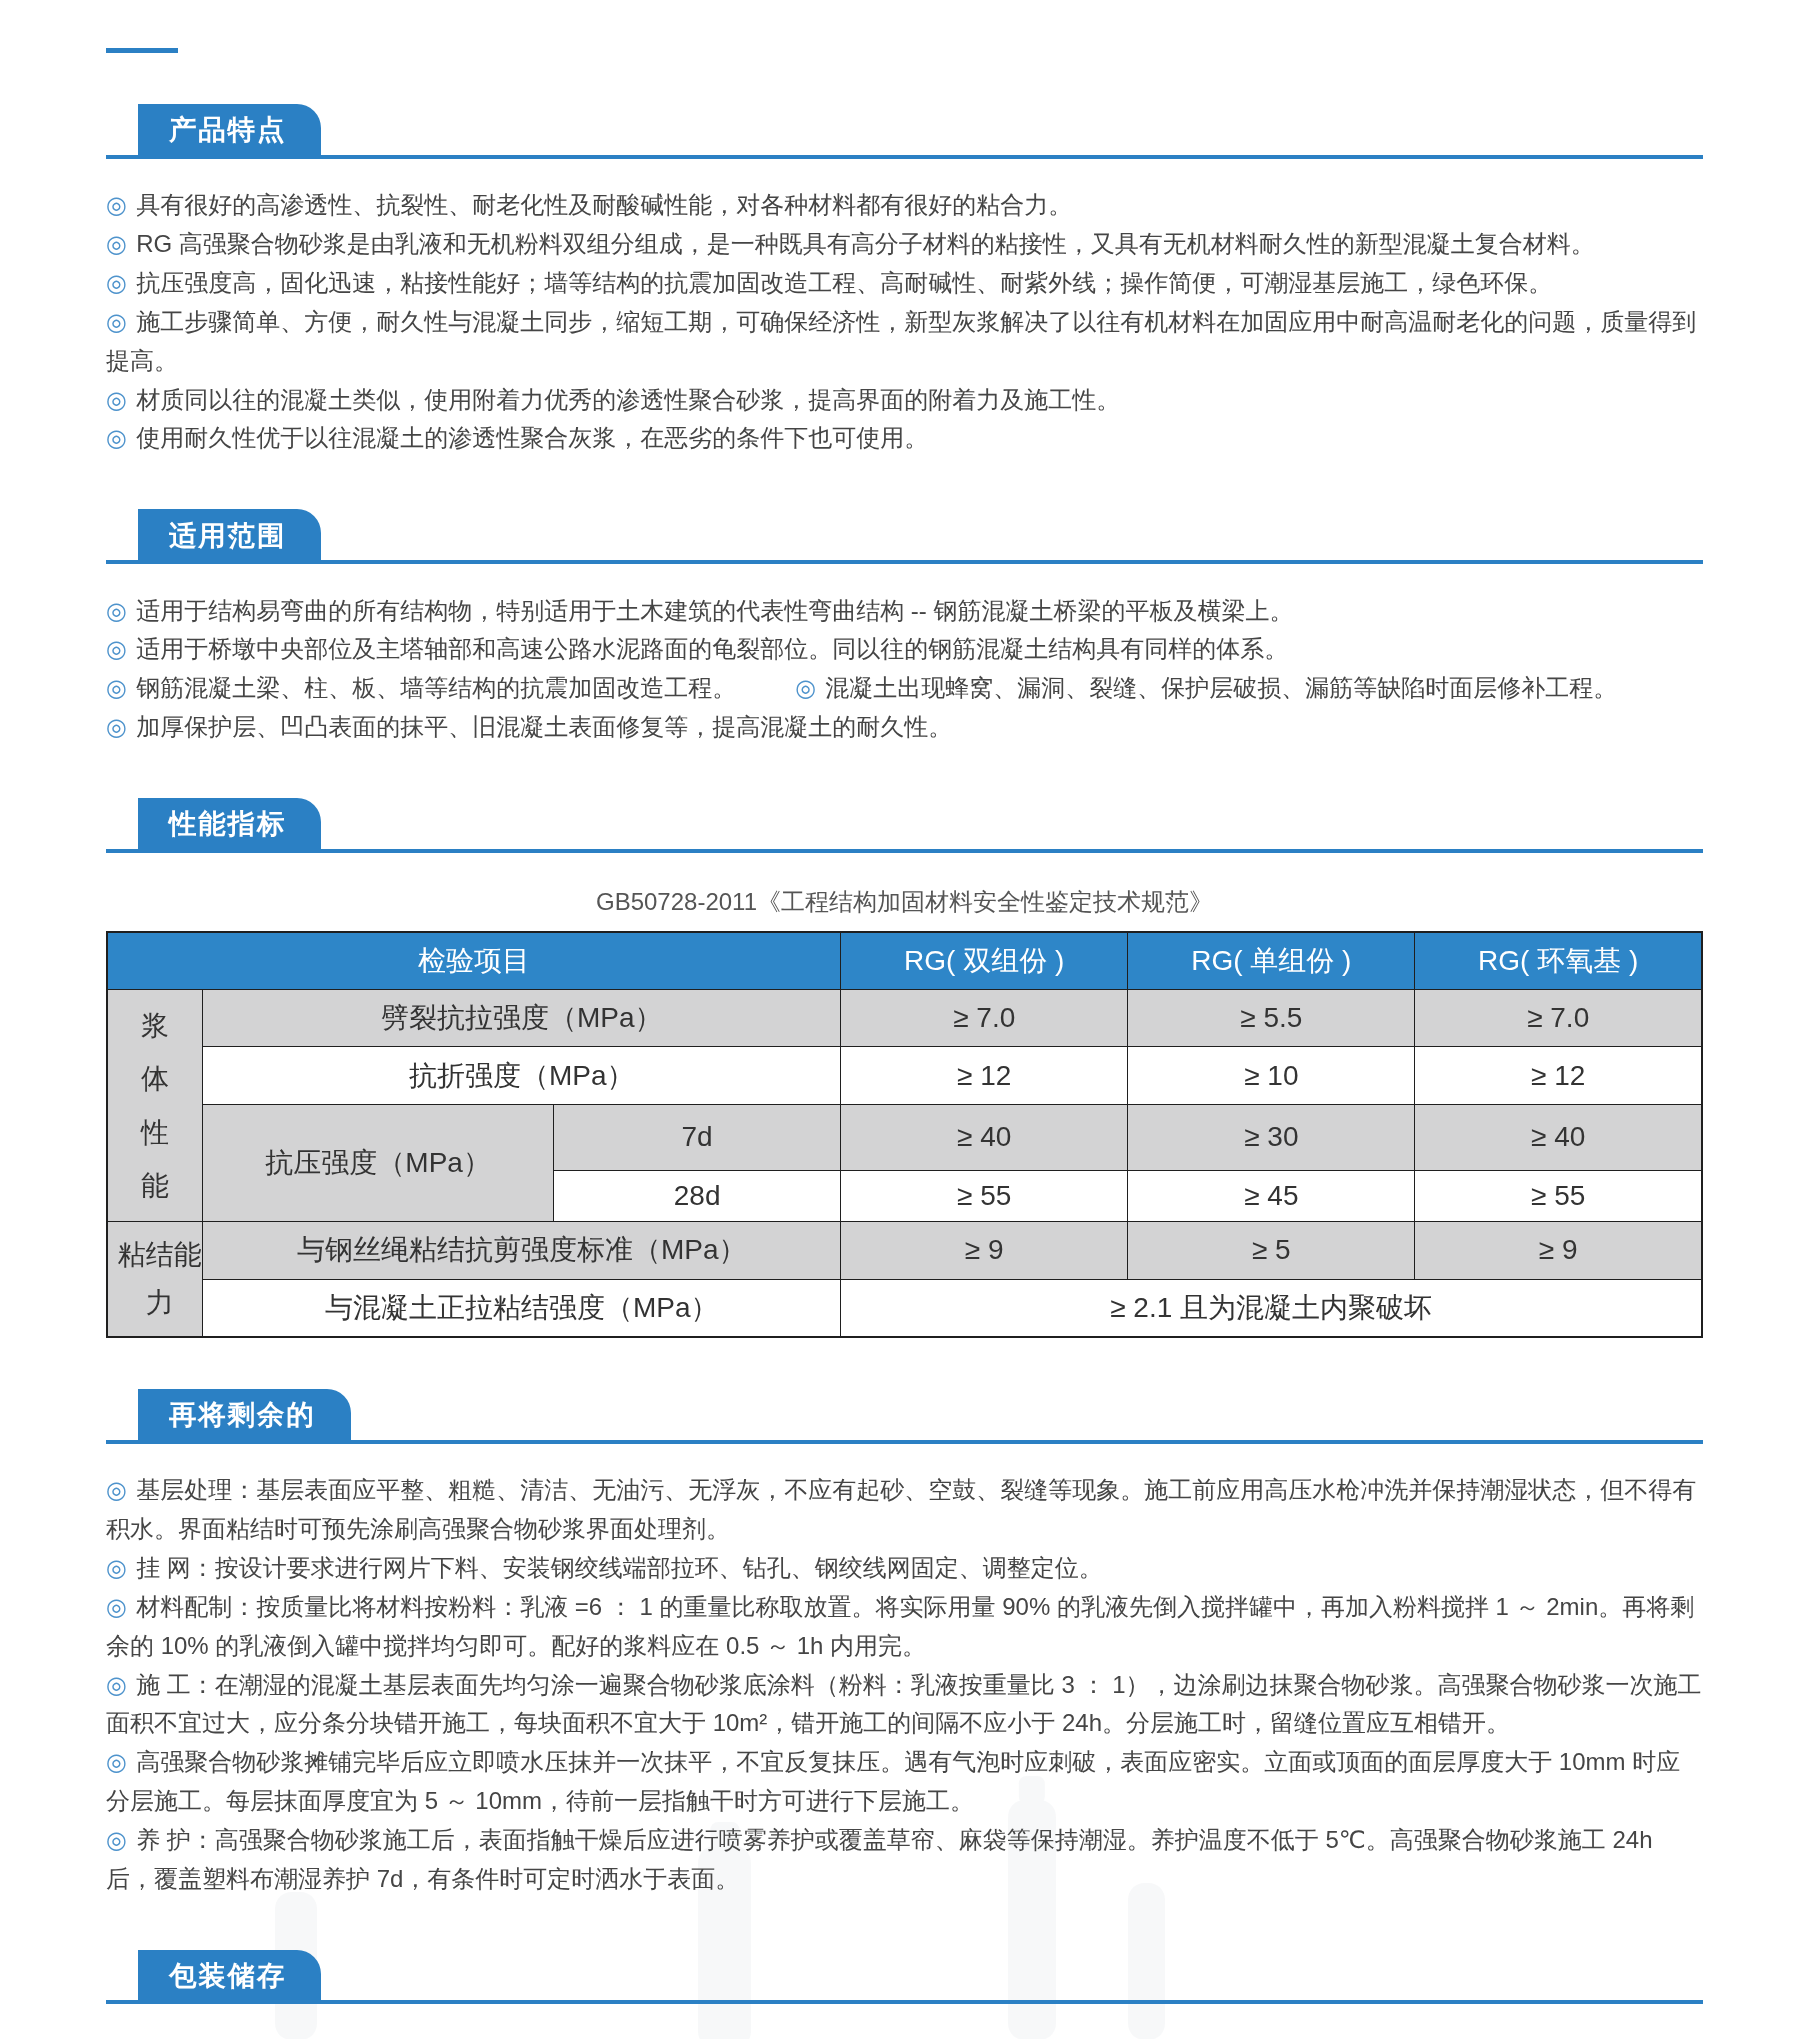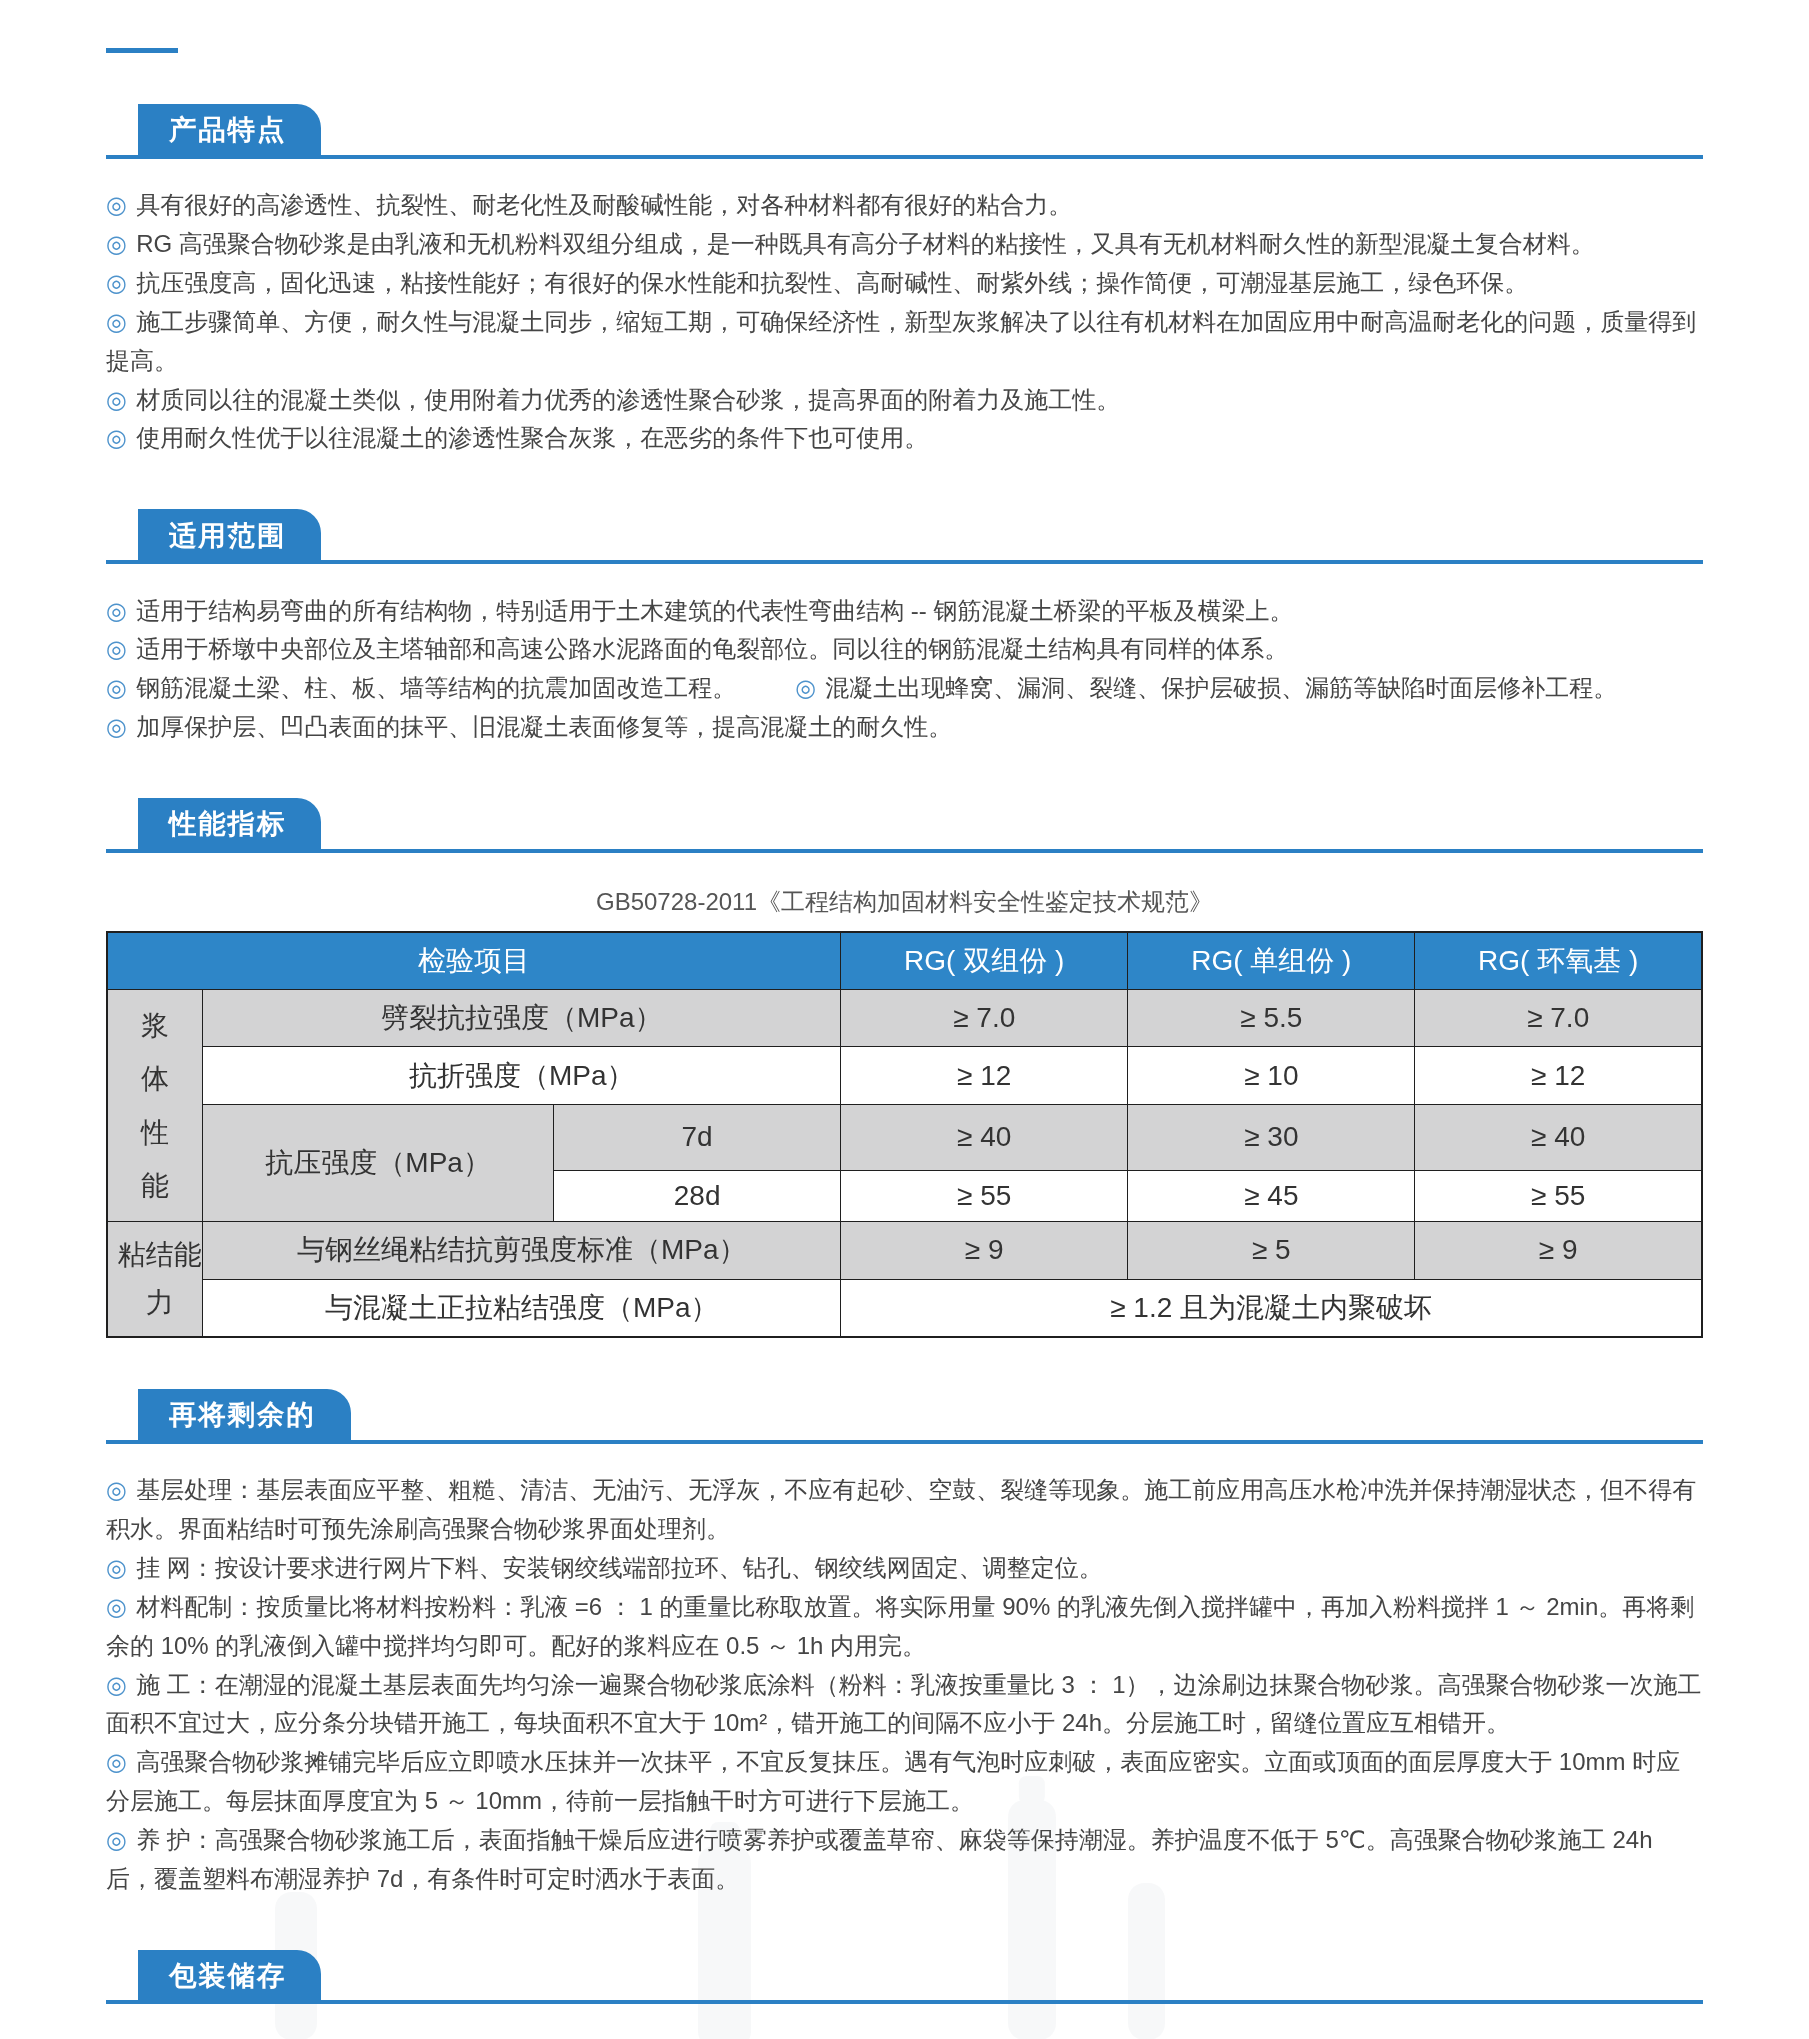--- a/index.html
+++ b/index.html
@@ -62,21 +62,21 @@
 
     <div class="title-underline"></div>
 
     <div class="sec">
       <div class="sec-head">
         <span class="badge">产品特点</span>
       </div>
       <div class="sec-body">
         <p class="bullet"><span class="bi">◎</span><span>具有很好的高渗透性、抗裂性、耐老化性及耐酸碱性能，对各种材料都有很好的粘合力。</span></p>
         <p class="bullet"><span class="bi">◎</span><span>RG 高强聚合物砂浆是由乳液和无机粉料双组分组成，是一种既具有高分子材料的粘接性，又具有无机材料耐久性的新型混凝土复合材料。</span></p>
-        <p class="bullet"><span class="bi">◎</span><span>抗压强度高，固化迅速，粘接性能好；有很好的保水性能和抗裂性、高耐碱性、耐紫外线；操作简便，可潮湿基层施工，绿色环保。</span></p>
+        <p class="bullet"><span class="bi">◎</span><span>抗压强度高，固化迅速，粘接性能好；墙等结构的抗震加固改造工程、高耐碱性、耐紫外线；操作简便，可潮湿基层施工，绿色环保。</span></p>
         <p class="bullet"><span class="bi">◎</span><span>施工步骤简单、方便，耐久性与混凝土同步，缩短工期，可确保经济性，新型灰浆解决了以往有机材料在加固应用中耐高温耐老化的问题，质量得到提高。</span></p>
         <p class="bullet"><span class="bi">◎</span><span>材质同以往的混凝土类似，使用附着力优秀的渗透性聚合砂浆，提高界面的附着力及施工性。</span></p>
         <p class="bullet"><span class="bi">◎</span><span>使用耐久性优于以往混凝土的渗透性聚合灰浆，在恶劣的条件下也可使用。</span></p>
       </div>
     </div>
 
     <div class="sec">
       <div class="sec-head">
         <span class="badge">适用范围</span>
       </div>
@@ -142,21 +142,21 @@
             <td class="gray" rowspan="2">
                   <div class="vstack2">粘结能力</div>
                 </td>
             <td class="gray" colspan="2">与钢丝绳粘结抗剪强度标准（MPa）</td>
             <td class="gray">≥ 9</td>
             <td class="gray">≥ 5</td>
             <td class="gray">≥ 9</td>
           </tr>
           <tr>
             <td colspan="2">与混凝土正拉粘结强度（MPa）</td>
-            <td colspan="3">≥ 1.2 且为混凝土内聚破坏</td>
+            <td colspan="3">≥ 2.1 且为混凝土内聚破坏</td>
           </tr>
         </tbody>
           </table>
       </div>
     </div>
 
     <div class="sec">
       <div class="sec-head">
         <span class="badge">再将剩余的</span>
       </div>

